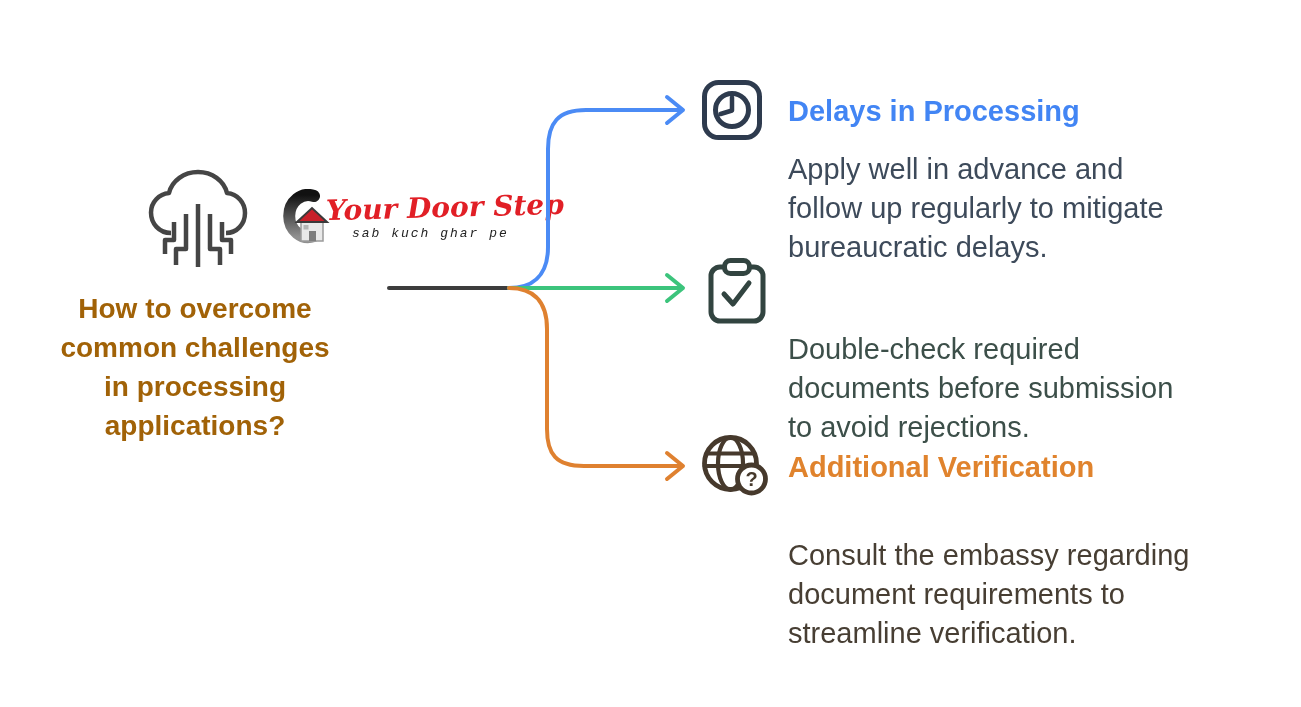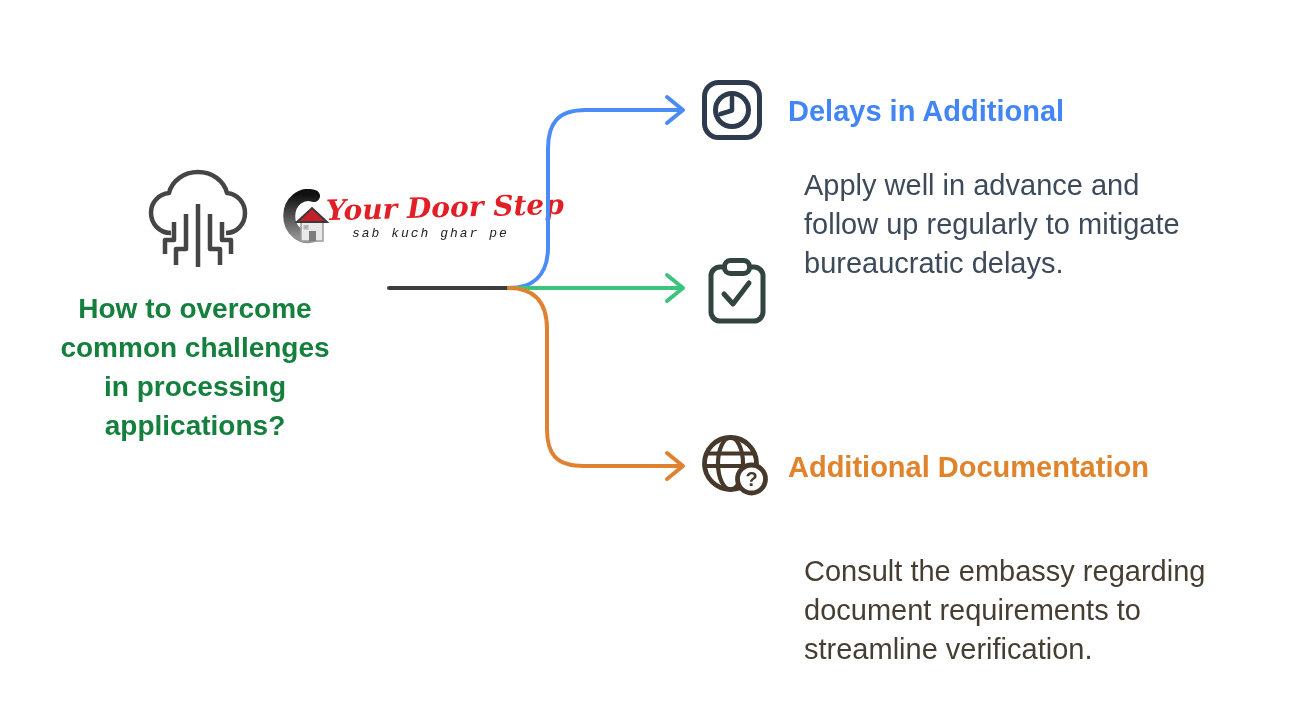--- a/index.html
+++ b/index.html
@@ -29,32 +29,32 @@
     left: 352px; top: 226px;
     font-family: Liberation Mono, monospace;
     font-style: italic;
     font-size: 13px; color: #222222;
     letter-spacing: 2px; white-space: nowrap;
   }
   .main-title {
     left: 25px; top: 289px; width: 340px; margin: 0;
     text-align: center;
     font-size: 28px; line-height: 39px; font-weight: bold;
-    color: #15803d;
+    color: #a16207;
     white-space: pre-line;
   }
 
   
   .trunk { left: 387px; top: 286px; width: 122px; height: 4px; background: #3d3d3d; border-radius: 2px; }
   .connectors { left: 505px; top: 85px; }
 
   
   .branch { position: absolute; left: 0; top: 0; width: 100%; height: 100%; pointer-events: none; }
   .branch-heading { position: absolute; margin: 0; font-size: 29px; line-height: 34px; font-weight: bold; white-space: nowrap; }
-  .branch-body { position: absolute; margin: 16px; font-size: 29px; line-height: 39px; white-space: pre-line; }
+  .branch-body { position: absolute; margin: 0; font-size: 29px; line-height: 39px; white-space: pre-line; }
 
   .s1 .branch-heading { left: 788px; top: 94px;  color: #4285f4; }
   .s1 .branch-body    { left: 788px; top: 150px; color: #3d4a5a; }
   .s2 .branch-heading { left: 788px; top: 273px; color: #34c77b; }
   .s2 .branch-body    { left: 788px; top: 330px; color: #3c4f49; }
   .s3 .branch-heading { left: 788px; top: 450px; color: #e0832d; }
   .s3 .branch-body    { left: 788px; top: 536px; color: #473e33; }
 
   .icon-clock     { left: 701px; top: 80px; }
   .icon-clipboard { left: 708px; top: 258px; }
@@ -105,42 +105,45 @@
     <path stroke="#df8130" d="M4,203 C26,203 42,214 42,244 L42,344 C42,369 51,381 79,381 L176,381"></path>
     <path stroke="#df8130" d="M162,368 L178,381 L162,394"></path>
   </svg>
 
   <section class="branch s1">
     <svg class="abs icon-clock" width="62" height="60" viewBox="0 0 62 60" fill="none" stroke="#2e3b4e" stroke-linecap="round" stroke-linejoin="round">
       <rect x="3.5" y="2.5" width="55" height="55" rx="14" stroke-width="5"></rect>
       <circle cx="31" cy="30" r="16.5" stroke-width="5"></circle>
       <path d="M31,17.5 L31,30.5 L19.5,34" stroke-width="4.5"></path>
     </svg>
-    <h2 class="branch-heading">Delays in Additional</h2>
+    <h2 class="branch-heading">Delays in Processing</h2>
     <p class="branch-body">Apply well in advance and
 follow up regularly to mitigate
 bureaucratic delays.</p>
   </section>
 
   <section class="branch s2">
     <svg class="abs icon-clipboard" width="58" height="66" viewBox="0 0 58 66" fill="none" stroke="#324440" stroke-linecap="round" stroke-linejoin="round">
       <rect x="3" y="9" width="52" height="54" rx="9" stroke-width="5"></rect>
       <rect x="16.5" y="2.5" width="25" height="13" rx="6" fill="#ffffff" stroke-width="5"></rect>
       <path d="M16,36 L25,46 L41,25" stroke-width="5"></path>
     </svg>
+    <p class="branch-body">Double-check required
+documents before submission
+to avoid rejections.</p>
   </section>
 
   <section class="branch s3">
     <svg class="abs icon-globe" width="70" height="66" viewBox="0 0 70 66" fill="none" stroke="#46392c" stroke-linecap="round" stroke-linejoin="round">
       <circle cx="29.5" cy="30.5" r="26" stroke-width="4.8"></circle>
       <ellipse cx="29.5" cy="30.5" rx="12.5" ry="26" stroke-width="4.2"></ellipse>
       <path d="M6,20.5 L53,20.5" stroke-width="4.2"></path>
       <path d="M3.5,33 L55.5,33" stroke-width="4.2"></path>
       <circle cx="50.5" cy="46" r="14" fill="#ffffff" stroke-width="4.8"></circle>
       <text x="50.5" y="53" text-anchor="middle" font-family="Liberation Sans, sans-serif" font-size="20" font-weight="bold" fill="#46392c" stroke="none">?</text>
     </svg>
-    <h2 class="branch-heading">Additional Documentation</h2>
+    <h2 class="branch-heading">Additional Verification</h2>
     <p class="branch-body">Consult the embassy regarding
 document requirements to
 streamline verification.</p>
   </section>
 
 </div>
 
 </body></html>

